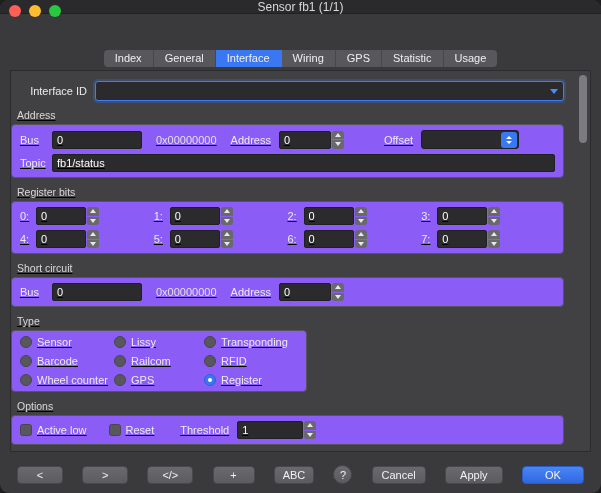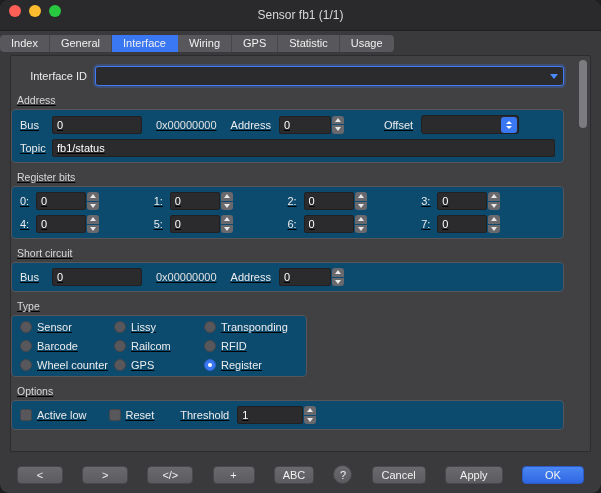--- a/index.html
+++ b/index.html
@@ -4,29 +4,29 @@
 <style>
   * { margin:0; padding:0; box-sizing:border-box; }
   html,body { width:601px; height:493px; }
   body { font-family:"Liberation Sans", sans-serif; background:#1e1e1e; }
   input, button { font-family:inherit; }
 
   .window { width:601px; height:493px; background:#3a3a3c; border-radius:9px; overflow:hidden;
             display:flex; flex-direction:column; }
 
   
-  .titlebar { height:31px; background:#2a2a2c; border-bottom:1px solid #202022; position:relative;
+  .titlebar { height:14px; background:#2a2a2c; border-bottom:1px solid #202022; position:relative;
               display:flex; align-items:center; justify-content:center; flex:0 0 auto; }
   .traffic { position:absolute; left:9px; top:5px; display:flex; gap:8px; }
   .light { width:12px; height:12px; border-radius:50%; display:inline-block; }
   .light.red { background:#ff5f57; } .light.yellow { background:#febc2e; } .light.green { background:#28c840; }
   .title { font-size:12px; color:#d8d8d8; }
 
   
-  .tabbar { height:24px; display:flex; align-items:center; flex:0 0 auto; }
+  .tabbar { height:24px; display:flex; align-items:center; justify-content:center; flex:0 0 auto;margin-top:32px; }
   .seg { display:flex; }
   .tab { font-size:11px; color:#f0f0f0; background:#58585c; border:none; height:17px; padding:0 11px;
          border-right:1px solid #47474b; cursor:default; }
   .tab:first-child { border-radius:4px 0 0 4px; }
   .tab:last-child { border-radius:0 4px 4px 0; border-right:none; }
   .tab.selected { background:#3a77f2; border-right-color:#3a77f2; }
 
   
   .panel { flex:1 1 auto; margin:0 10px 4px 10px; background:#414144; border:1px solid #2c2c2e; border-radius:2px;
            position:relative; padding:5px 26px 4px 0; overflow:hidden; }
@@ -45,21 +45,21 @@
   
   .combo { flex:1; height:20px; background:#2b2b2e; border:1px solid #3f7cf6; border-radius:3px;
            display:flex; align-items:center; box-shadow:0 0 0 2px rgba(58,119,242,.25); }
   .combo-input { flex:1; min-width:0; background:transparent; border:none; color:#fff; font-size:11px; padding:0 5px; outline:none; }
   .combo-btn { width:18px; display:flex; justify-content:center; align-items:center; }
   .chev-down { width:0; height:0; border-left:4px solid transparent; border-right:4px solid transparent; border-top:5px solid #4a8cff; }
 
   
   .group { margin-top:8px;text-decoration:underline; }
   .group-label { font-size:10.5px; line-height:13px; color:#d8d8d8; margin:0 0 2px 6px; }
-  .group-box { border:1px solid #55555a; background:#0c4a6e; border-radius:4px; padding:5px 8px; }
+  .group-box { border:1px solid #55555a; background:#8b5cf6; border-radius:4px; padding:5px 8px; }
   .g-row { display:flex; align-items:center; }
   .g-row + .g-row { margin-top:5px; }
   .lbl { font-size:11px; color:#ececec; white-space:nowrap; }
   .lbl-first { width:32px; flex:0 0 auto; }
   .hex { font-size:11px; color:#e2e2e2; margin:0 14px; }
   .w-bus { width:90px; }
   .w-52 { width:52px; }
   .w-66 { width:66px; } .mr8 { margin-right:8px; }
   .ml40 { margin-left:40px; }
 

